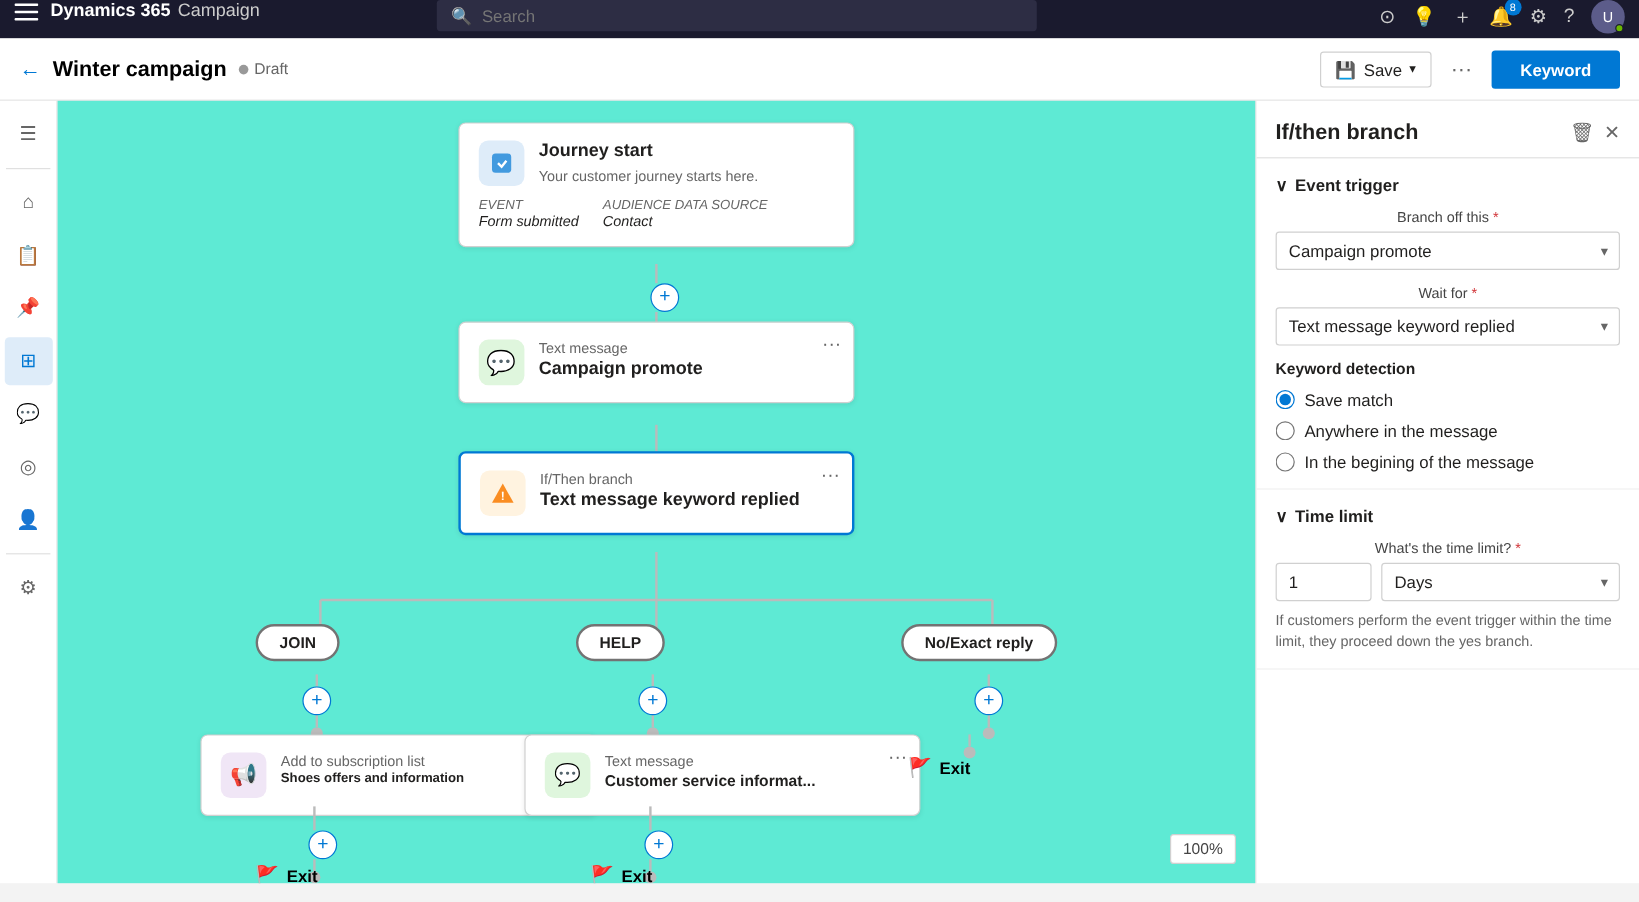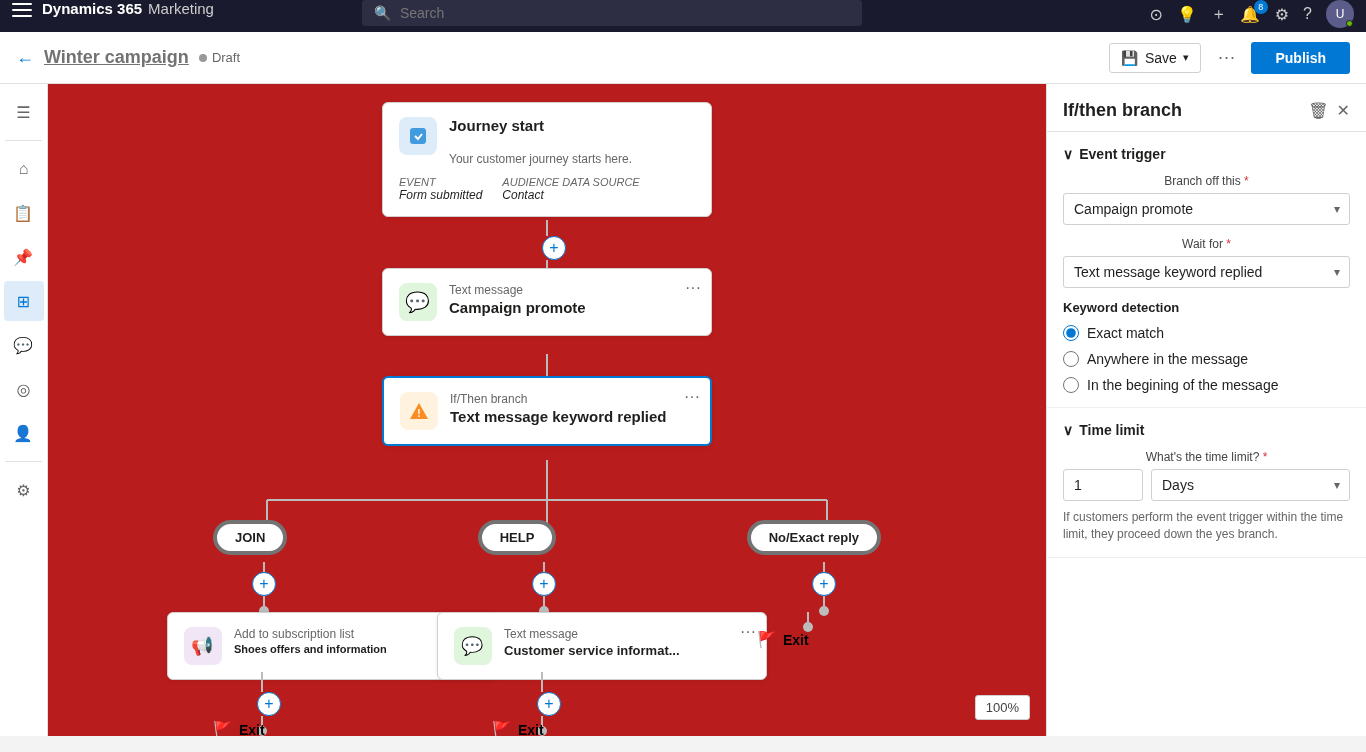--- a/index.html
+++ b/index.html
@@ -58,21 +58,21 @@
     .secondnav {
       height: 52px;
       background: #fff;
       border-bottom: 1px solid #e0e0e0;
       display: flex;
       align-items: center;
       padding: 0 16px;
       gap: 10px;
     }
     .back-btn { color: #0078d4; cursor: pointer; font-size: 18px; }
-    .page-title { font-size: 18px; font-weight: 600; color: #737373; text-decoration: underline; }
+    .page-title { font-size: 18px; font-weight: 600; color: #000000; }
     .draft-badge {
       display: flex; align-items: center; gap: 5px;
       font-size: 13px; color: #666;
     }
     .draft-dot { width: 8px; height: 8px; border-radius: 50%; background: #999; }
     .secondnav-actions { margin-left: auto; display: flex; align-items: center; gap: 8px; }
     .save-btn {
       display: flex; align-items: center; gap: 6px;
       border: 1px solid #d0d0d0; background: #fff;
       padding: 6px 12px; border-radius: 3px;
@@ -104,21 +104,21 @@
       width: 40px; height: 40px;
       display: flex; align-items: center; justify-content: center;
       border-radius: 4px; cursor: pointer; color: #666; font-size: 16px;
     }
     .sidebar-icon.active { background: #deecf9; color: #0078d4; }
     .sidebar-sep { width: 80%; height: 1px; background: #e0e0e0; margin: 4px 0; }
 
     
     .canvas {
       flex: 1;
-      background: #b91c1c;
+      background: #5eead4;
       position: relative;
       overflow: hidden;
     }
     .zoom-badge {
       position: absolute;
       bottom: 16px; right: 16px;
       background: #fff;
       border: 1px solid #d0d0d0;
       border-radius: 3px;
       padding: 4px 10px;
@@ -141,21 +141,21 @@
       width: 38px; height: 38px;
       border-radius: 8px;
       display: flex; align-items: center; justify-content: center;
       flex-shrink: 0;
     }
     .node-icon-blue { background: #deecf9; }
     .node-icon-green { background: #dff6dd; }
     .node-content { flex: 1; }
     .node-label { font-size: 12px; color: #666; margin-bottom: 2px; }
     .node-title { font-size: 15px; font-weight: 600; color: #201f1e; }
-    .node-sub { font-size: 12px; color: #666; margin-top: 18px; }
+    .node-sub { font-size: 12px; color: #666; margin-top: 6px; }
     .node-meta { display: flex; gap: 20px; margin-top: 10px; font-size: 12px; font-style: italic; }
     .node-meta-item label { color: #666; font-size: 11px; display: block; }
     .node-meta-item span { color: #201f1e; font-weight: 500; }
     .node-menu { position: absolute; top: 10px; right: 10px; color: #666; cursor: pointer; font-size: 16px; }
     .connector-add {
       width: 24px; height: 24px;
       border-radius: 50%;
       background: #fff;
       border: 1.5px solid #0078d4;
       display: flex; align-items: center; justify-content: center;
@@ -166,21 +166,21 @@
       z-index: 1;
     }
     .connector-dot {
       width: 10px; height: 10px;
       border-radius: 50%;
       background: #bbb;
       margin: 0 auto;
     }
     .branch-label {
       background: #fff;
-      border: 4px solid #737373;
+      border: 2px solid #737373;
       border-radius: 20px;
       padding: 6px 18px;
       font-size: 13px;
       font-weight: 600;
       color: #201f1e;
       white-space: nowrap;
     }
 
     
     .right-panel {
@@ -270,21 +270,21 @@
 <div class="topnav">
   <div class="topnav-grid">
     <svg viewBox="0 0 20 20">
         <rect y="3" width="20" height="2" rx="1"></rect>
         <rect y="9" width="20" height="2" rx="1"></rect>
         <rect y="15" width="20" height="2" rx="1"></rect>
       </svg>
   </div>
   <div class="topnav-brand">
     <span class="topnav-brand-d365">Dynamics 365</span>
-    <span class="topnav-brand-app">Marketing</span>
+    <span class="topnav-brand-app">Campaign</span>
   </div>
   <div class="topnav-search">
     <span style="color:#aaa; font-size:14px;">🔍</span>
     <input style="color: rgb(204, 204, 204);" placeholder="Search">
   </div>
   <div class="topnav-icons">
     <span class="topnav-icon">⊙</span>
     <span class="topnav-icon">💡</span>
     <span class="topnav-icon">＋</span>
     <span class="topnav-icon" style="position:relative;">
@@ -307,21 +307,21 @@
     <div class="draft-dot"></div>
     <span>Draft</span>
   </div>
   <div class="secondnav-actions">
     <button class="save-btn">
       <span>💾</span>
       <span>Save</span>
       <span style="font-size:11px;">▾</span>
     </button>
     <span class="more-btn">···</span>
-    <button class="publish-btn">Publish</button>
+    <button class="publish-btn">Keyword</button>
   </div>
 </div>
 
 <div class="app-layout">
 
   <div class="sidebar">
     <div class="sidebar-icon">☰</div>
     <div class="sidebar-sep"></div>
     <div class="sidebar-icon">⌂</div>
     <div class="sidebar-icon">📋</div>
@@ -542,21 +542,21 @@
       </div>
       <div class="field-select-wrap">
         <select><option selected="">Text message keyword replied</option><option>Email opened</option><option>SMS replied</option></select>
         <span class="field-select-chevron">▾</span>
       </div>
 
       <div style="font-size:13px; font-weight:600; color:#201f1e; margin-bottom:10px;">Keyword detection</div>
       <div class="radio-group">
         <label class="radio-item">
           <input type="radio" name="keyword" checked="" style="">
-          <span>Exact match</span>
+          <span>Save match</span>
         </label>
         <label class="radio-item">
           <input type="radio" name="keyword" style="">
           <span>Anywhere in the message</span>
         </label>
         <label class="radio-item">
           <input type="radio" name="keyword" style="">
           <span>In the begining of the message</span>
         </label>
       </div>

